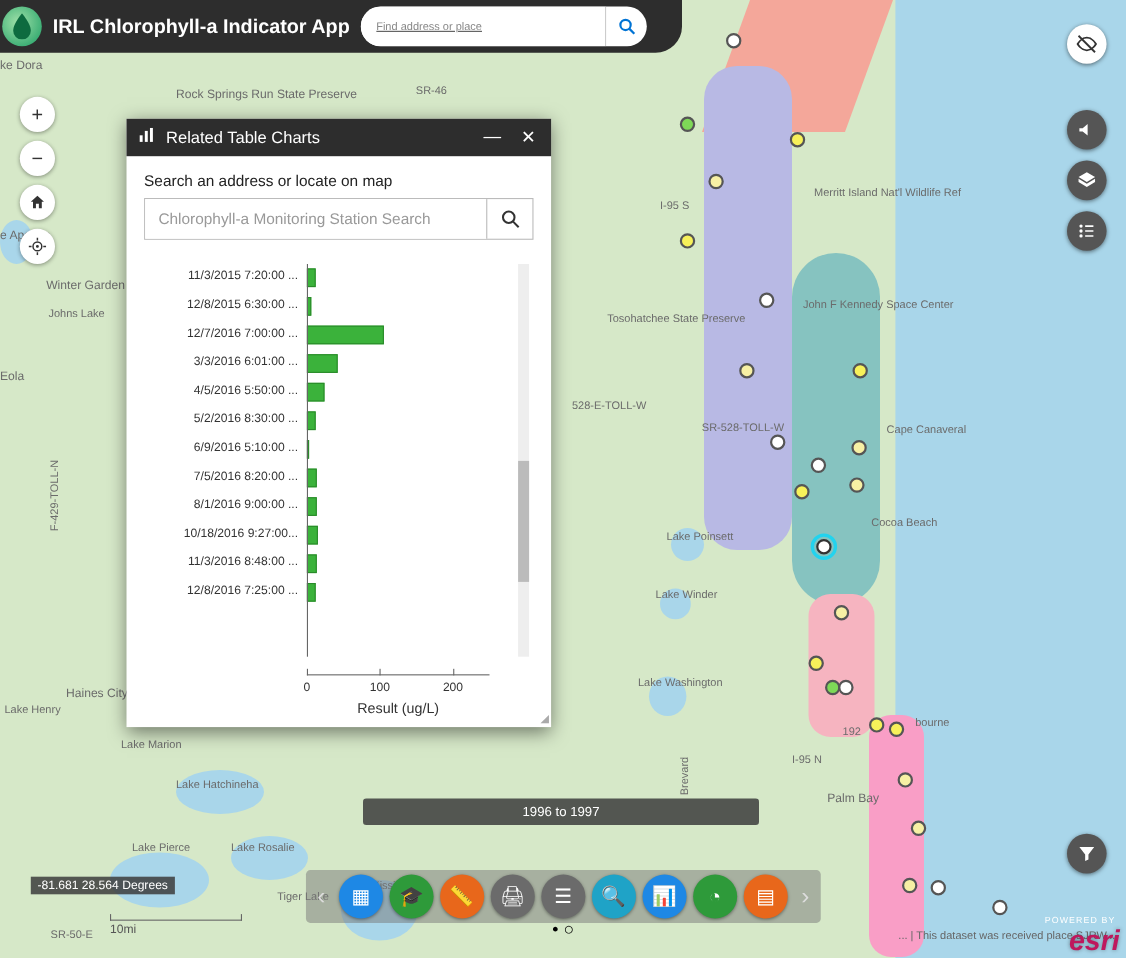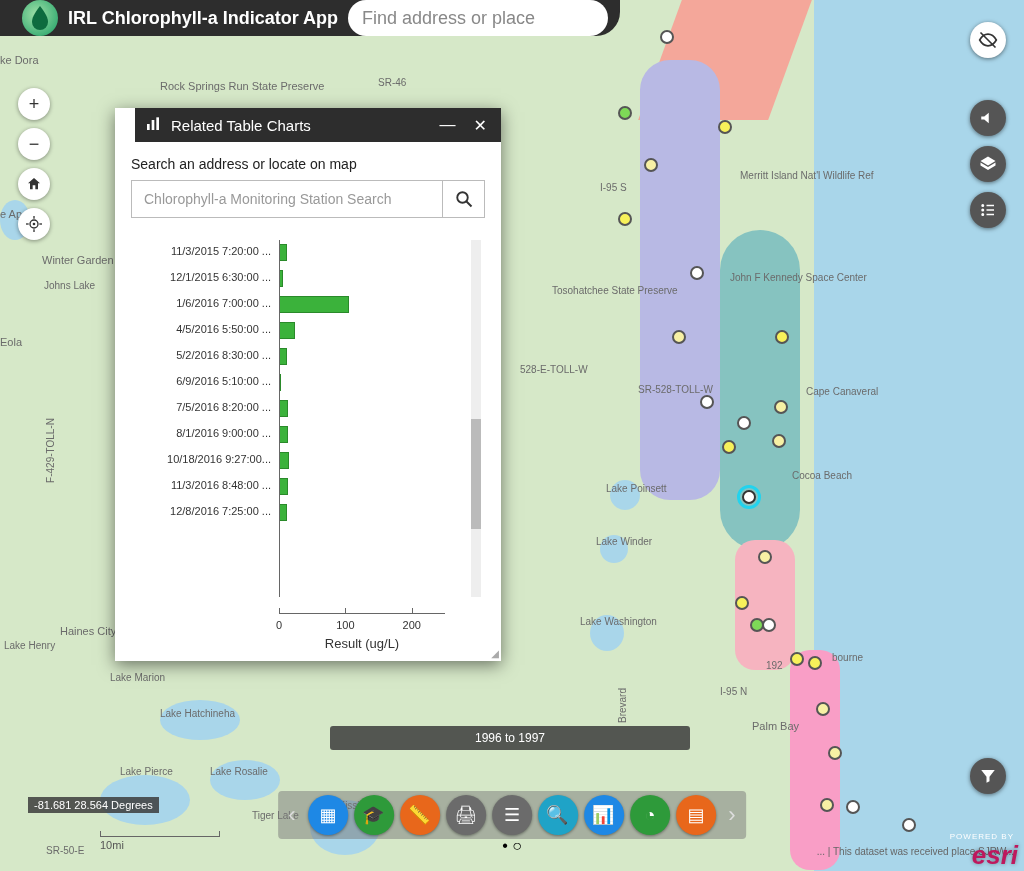--- a/index.html
+++ b/index.html
@@ -19,36 +19,36 @@
   .lagoon.blue   { background:#b8b9e4; }
   .lagoon.teal   { background:#86c3c0; }
   .lagoon.pink2  { background:#f99ec6; }
   .lagoon.salmon { background:#f4a79a; }
 
   .map-label { position:absolute; font-size:11px; color:#6b6b6b; white-space:nowrap; }
   .map-label.small { font-size:10px; }
 
   
   .header {
-    position:absolute; top:0; left:0; right:0; height:36px;
+    position:absolute; top:0; left:0; right:0; height:48px;
     background:#2d2d2d; border-radius:0 0 24px 0;
-    display:flex; align-items:center; padding-left:22px;
+    display:flex; align-items:center; padding-left:2px;
     width:620px;
   }
   .logo {
     width:36px; height:36px; border-radius:50%;
     background:radial-gradient(circle at 40% 40%, #9fe0a8, #1a9d63);
     display:flex; align-items:center; justify-content:center;
   }
   .app-title { color:#fff; font-size:18px; font-weight:bold; margin-left:10px; }
   .search-wrap {
     display:flex; background:#fff; border-radius:20px; height:36px; margin-left:10px;
     overflow:hidden; width:260px;
   }
-  .search-wrap input { border:none; outline:none; padding:0 14px; font-size:18px; flex:1; color:#555;}
+  .search-wrap input { border:none; outline:none; padding:0 14px; font-size:10px; flex:1; color:#555;text-decoration:underline;}
   .search-wrap input::placeholder { color:#888; }
   .search-wrap .search-btn {
     width:38px; display:flex; align-items:center; justify-content:center;
     border-left:1px solid #ccc; color:#0073d4; font-size:16px; cursor:pointer;
   }
 
   
   .map-ctrl { position:absolute; left:18px; width:32px; height:32px; background:#fff; border-radius:50%;
     box-shadow:0 1px 4px rgba(0,0,0,.4); display:flex; align-items:center; justify-content:center;
     font-size:18px; color:#333; cursor:pointer; }
@@ -101,21 +101,21 @@
     border:2px solid #555; background:#fff; }
   .station.y { background:#f7f15a; }
   .station.py{ background:#f7f0a4; }
   .station.g { background:#7ed957; }
   .station.selected { outline:3px solid #22d3ee; outline-offset:2px; border-color:#333;}
 
   
   .panel { position:absolute; left:115px; top:108px; width:386px; height:553px;
     background:#fff; box-shadow:0 4px 16px rgba(0,0,0,.5); display:flex; flex-direction:column; }
   .panel .titlebar { background:#2d2d2d; color:#fff; height:34px; display:flex; align-items:center;
-    padding:0 10px; font-size:15px; gap:10px;margin-left:20px; }
+    padding:0 10px; font-size:15px; gap:10px; }
   .panel .titlebar .spacer { flex:1; }
   .panel .titlebar .tb-btn { cursor:pointer; font-size:16px; padding:0 4px; }
   .panel .body { padding:14px 16px 8px 16px; flex:1; display:flex; flex-direction:column; overflow:hidden;}
   .panel .prompt { font-size:14px; color:#222; margin-bottom:8px; }
   .panel .psrch { display:flex; border:1px solid #bbb; }
   .panel .psrch input { flex:1; border:none; outline:none; padding:10px 12px; font-size:14px; color:#555;}
   .panel .psrch input::placeholder { color:#999; }
   .panel .psrch .go { width:42px; display:flex; align-items:center; justify-content:center;
     border-left:1px solid #bbb; cursor:pointer; }
   .chart-area { flex:1; margin-top:18px; position:relative; overflow:hidden;}
@@ -362,26 +362,30 @@
           </svg>
       </div>
     </div>
     <div class="chart-area">
       <div class="bars" id="bars">
           <div class="bar-row">
             <div class="lbl">11/3/2015 7:20:00 ...</div>
             <div class="bar" style="width: 4.8%;"></div>
           </div>
           <div class="bar-row">
-            <div class="lbl">12/1/2015 6:30:00 ...</div>
+            <div class="lbl">12/8/2015 6:30:00 ...</div>
             <div class="bar" style="width: 2.4%;"></div>
           </div>
           <div class="bar-row">
-            <div class="lbl">1/6/2016 7:00:00 ...</div>
+            <div class="lbl">12/7/2016 7:00:00 ...</div>
             <div class="bar" style="width: 42%;"></div>
+          </div>
+          <div class="bar-row">
+            <div class="lbl">3/3/2016 6:01:00 ...</div>
+            <div class="bar" style="width: 16.8%;"></div>
           </div>
           <div class="bar-row">
             <div class="lbl">4/5/2016 5:50:00 ...</div>
             <div class="bar" style="width: 9.6%;"></div>
           </div>
           <div class="bar-row">
             <div class="lbl">5/2/2016 8:30:00 ...</div>
             <div class="bar" style="width: 4.8%;"></div>
           </div>
           <div class="bar-row">

